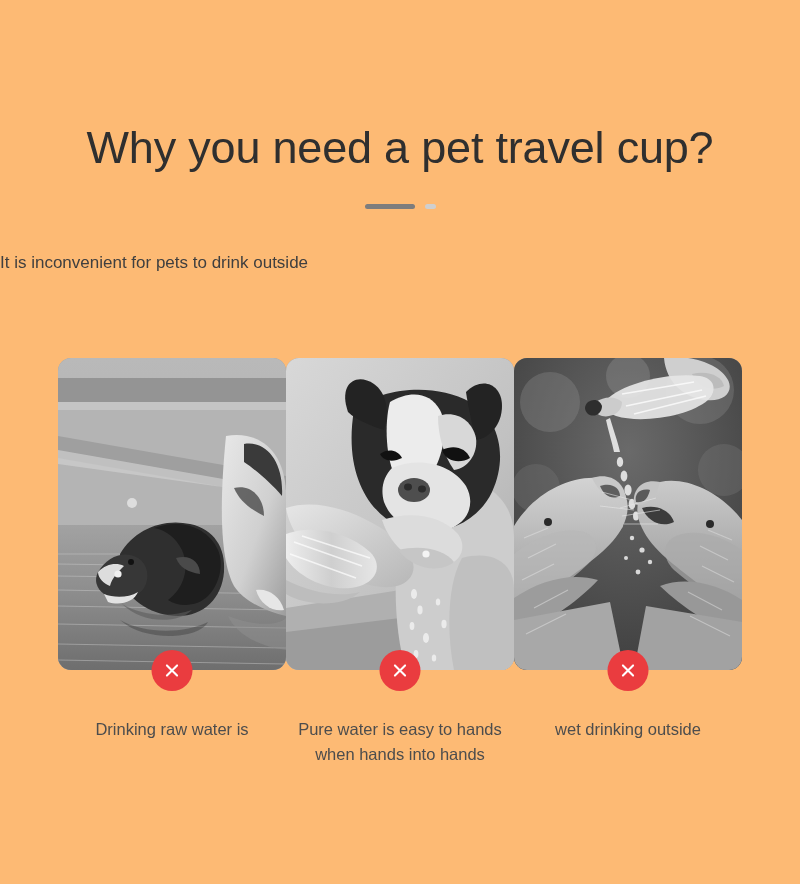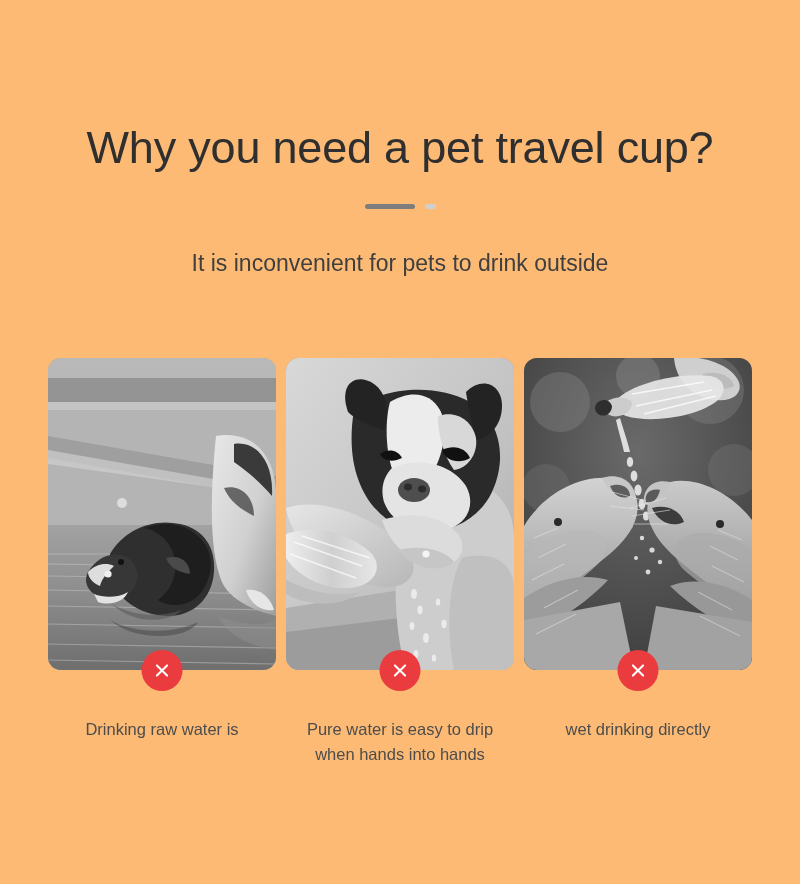--- a/index.html
+++ b/index.html
@@ -55,35 +55,35 @@
     height: 5px;
     border-radius: 3px;
     background: #cfcfcf;
   }
 
   .subhead {
     position: absolute;
     top: 248px;
     left: 0;
     width: 800px;
-    text-align: center;
-    font-size: 23px;
+    text-align: left;
+    font-size: 17px;
     font-weight: 400;
     line-height: 30px;
     color: #3f3f3f;
   }
 
   
   .cards {
     position: absolute;
     top: 358px;
     left: 48px;
     width: 704px;
     display: flex;
-    justify-content: space-between;
+    justify-content: center;
   }
 
   .card {
     width: 228px;
     display: flex;
     flex-direction: column;
     align-items: center;
   }
 
   .photo-wrap {
@@ -285,21 +285,21 @@
             </g>
           </svg>
         </div>
         <div class="badge">
           <svg viewBox="0 0 24 24" aria-hidden="true">
             <path d="M5.6 5.6 L18.4 18.4 M18.4 5.6 L5.6 18.4" stroke="#ffffff" stroke-width="2.6" stroke-linecap="round"></path>
           </svg>
         </div>
       </div>
       <div class="caption">
-        <span class="line">Pure water is easy to drip</span>
+        <span class="line">Pure water is easy to hands</span>
         <span class="line">when hands into hands</span>
       </div>
     </div>
 
     <div class="card">
       <div class="photo-wrap">
         <div class="photo">
           <svg viewBox="0 0 228 312" preserveAspectRatio="xMidYMid slice" aria-hidden="true">
             <defs>
               <radialGradient id="c3bg" cx="50%" cy="30%" r="80%">
@@ -399,18 +399,18 @@
             </g>
           </svg>
         </div>
         <div class="badge">
           <svg viewBox="0 0 24 24" aria-hidden="true">
             <path d="M5.6 5.6 L18.4 18.4 M18.4 5.6 L5.6 18.4" stroke="#ffffff" stroke-width="2.6" stroke-linecap="round"></path>
           </svg>
         </div>
       </div>
       <div class="caption">
-        <span class="line">wet drinking directly</span>
+        <span class="line">wet drinking outside</span>
       </div>
     </div>
 
   </div>
 </div>
 
 </body></html>

